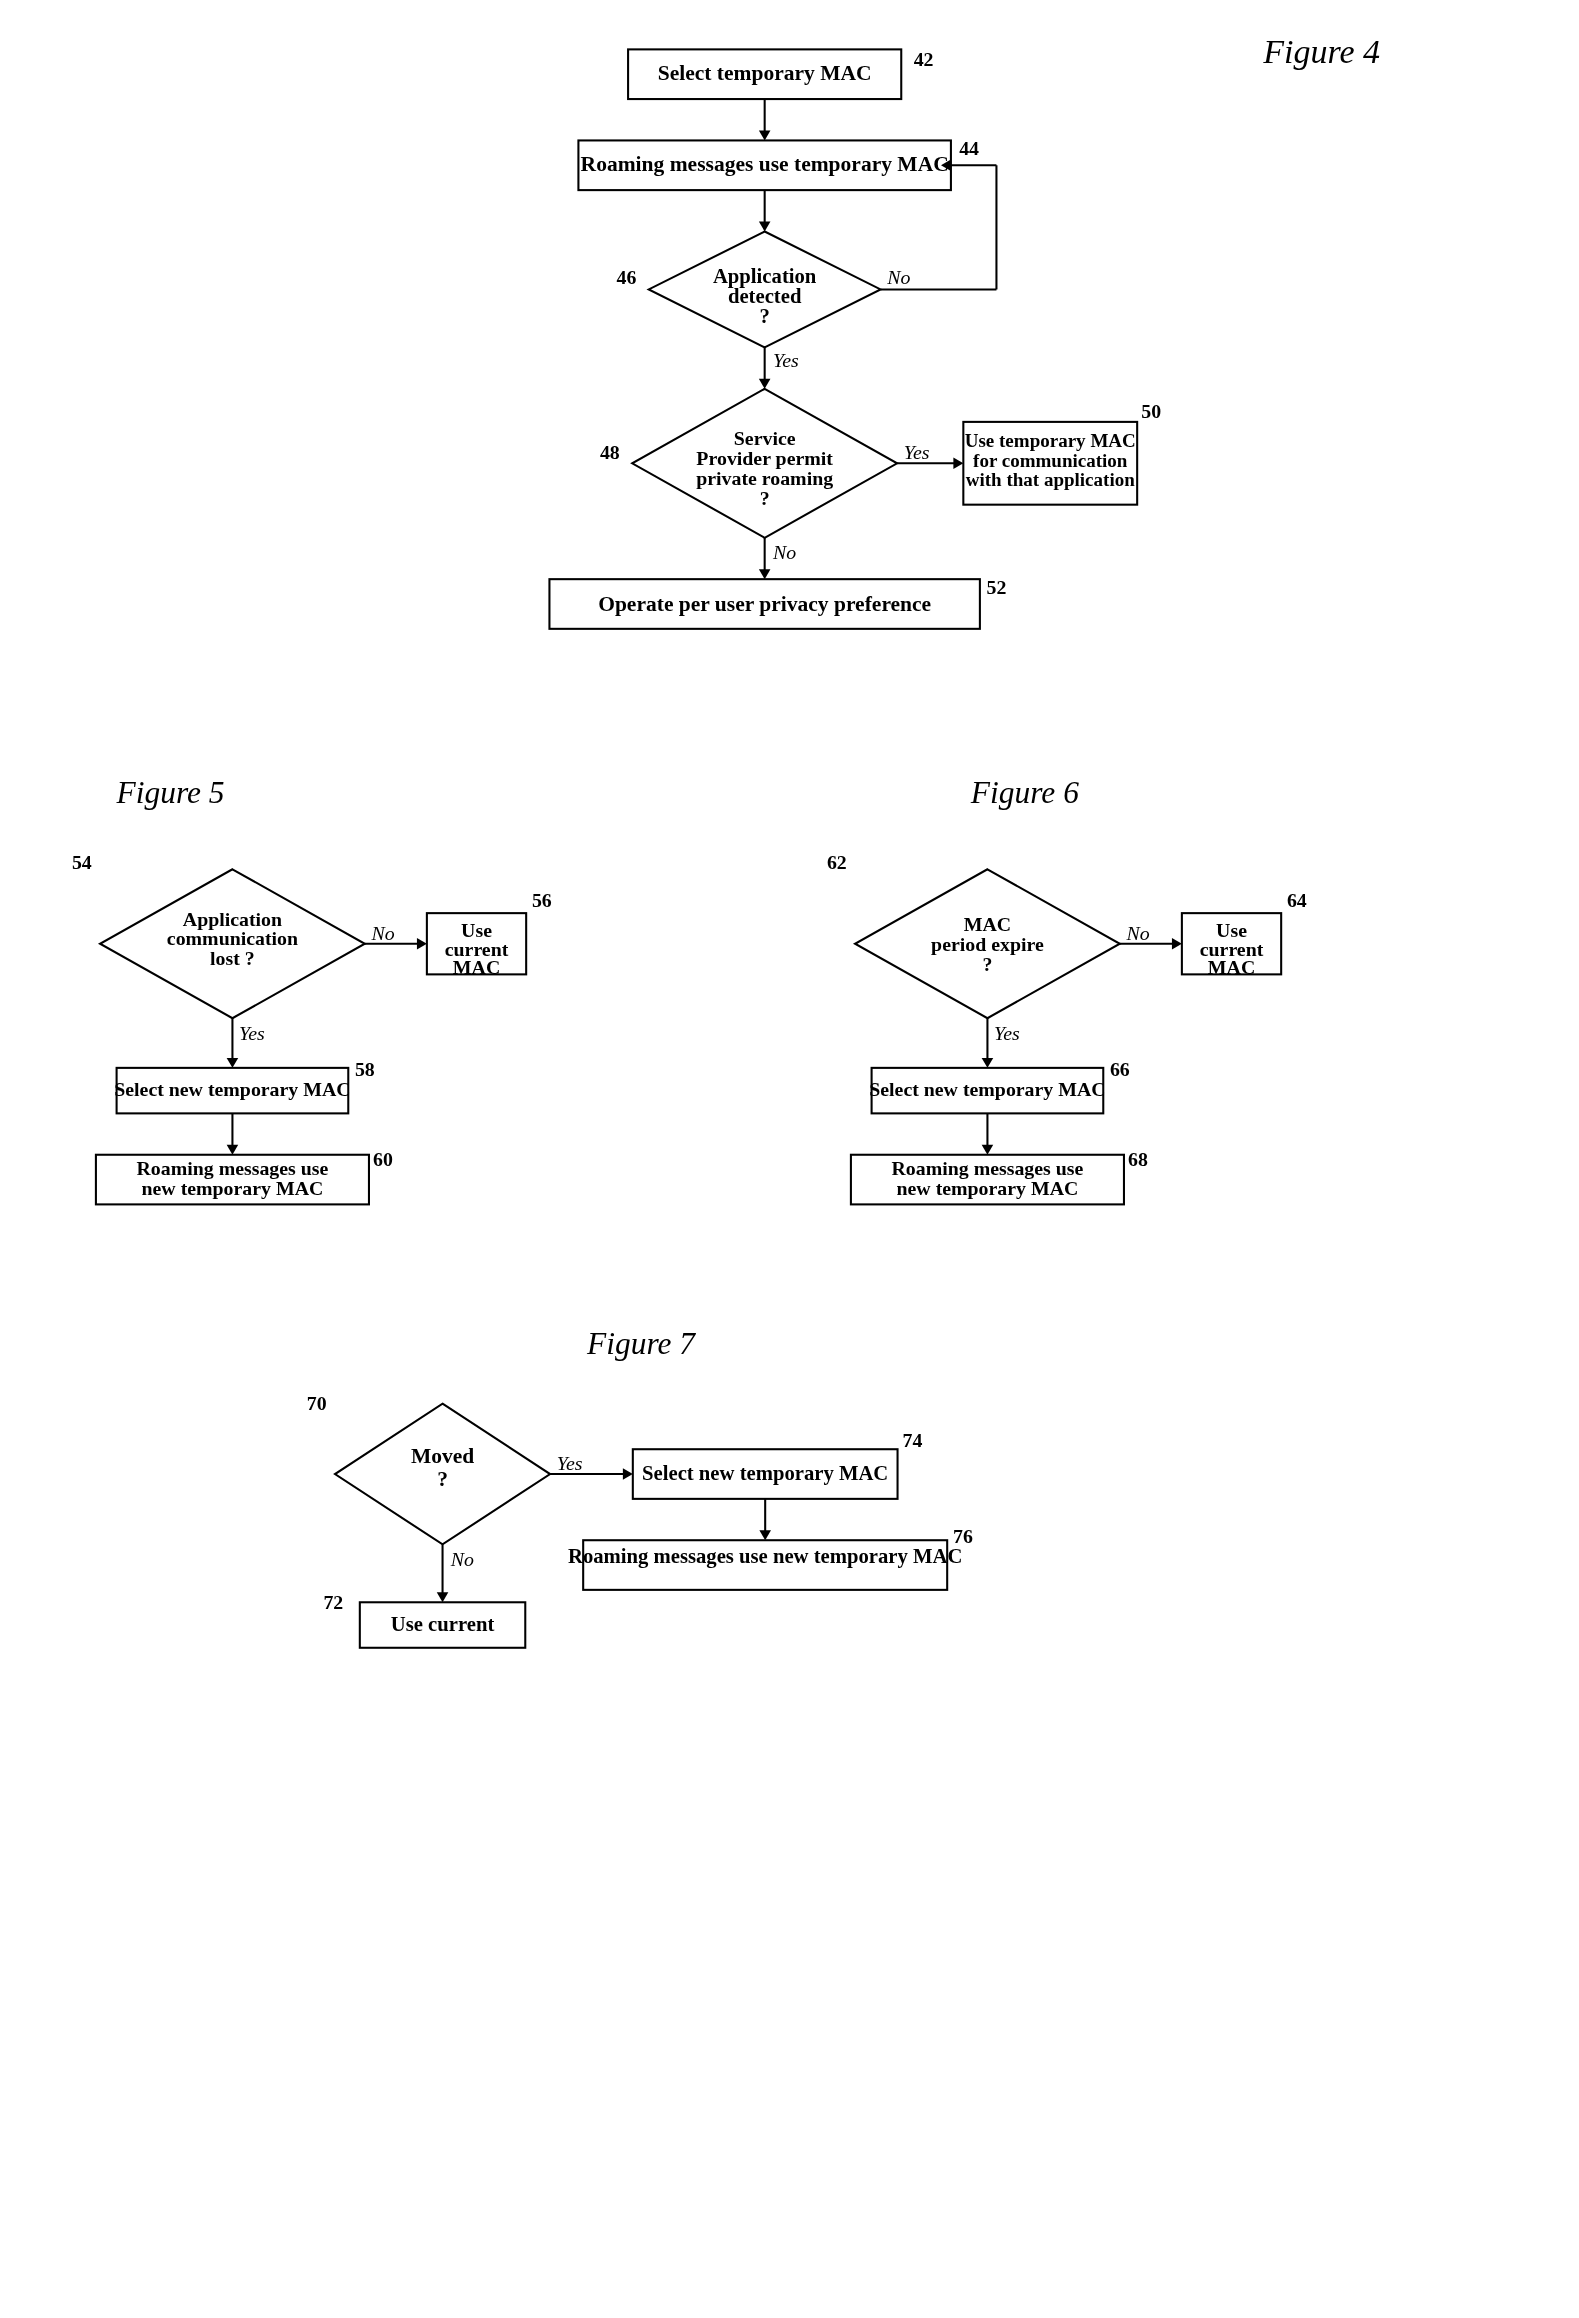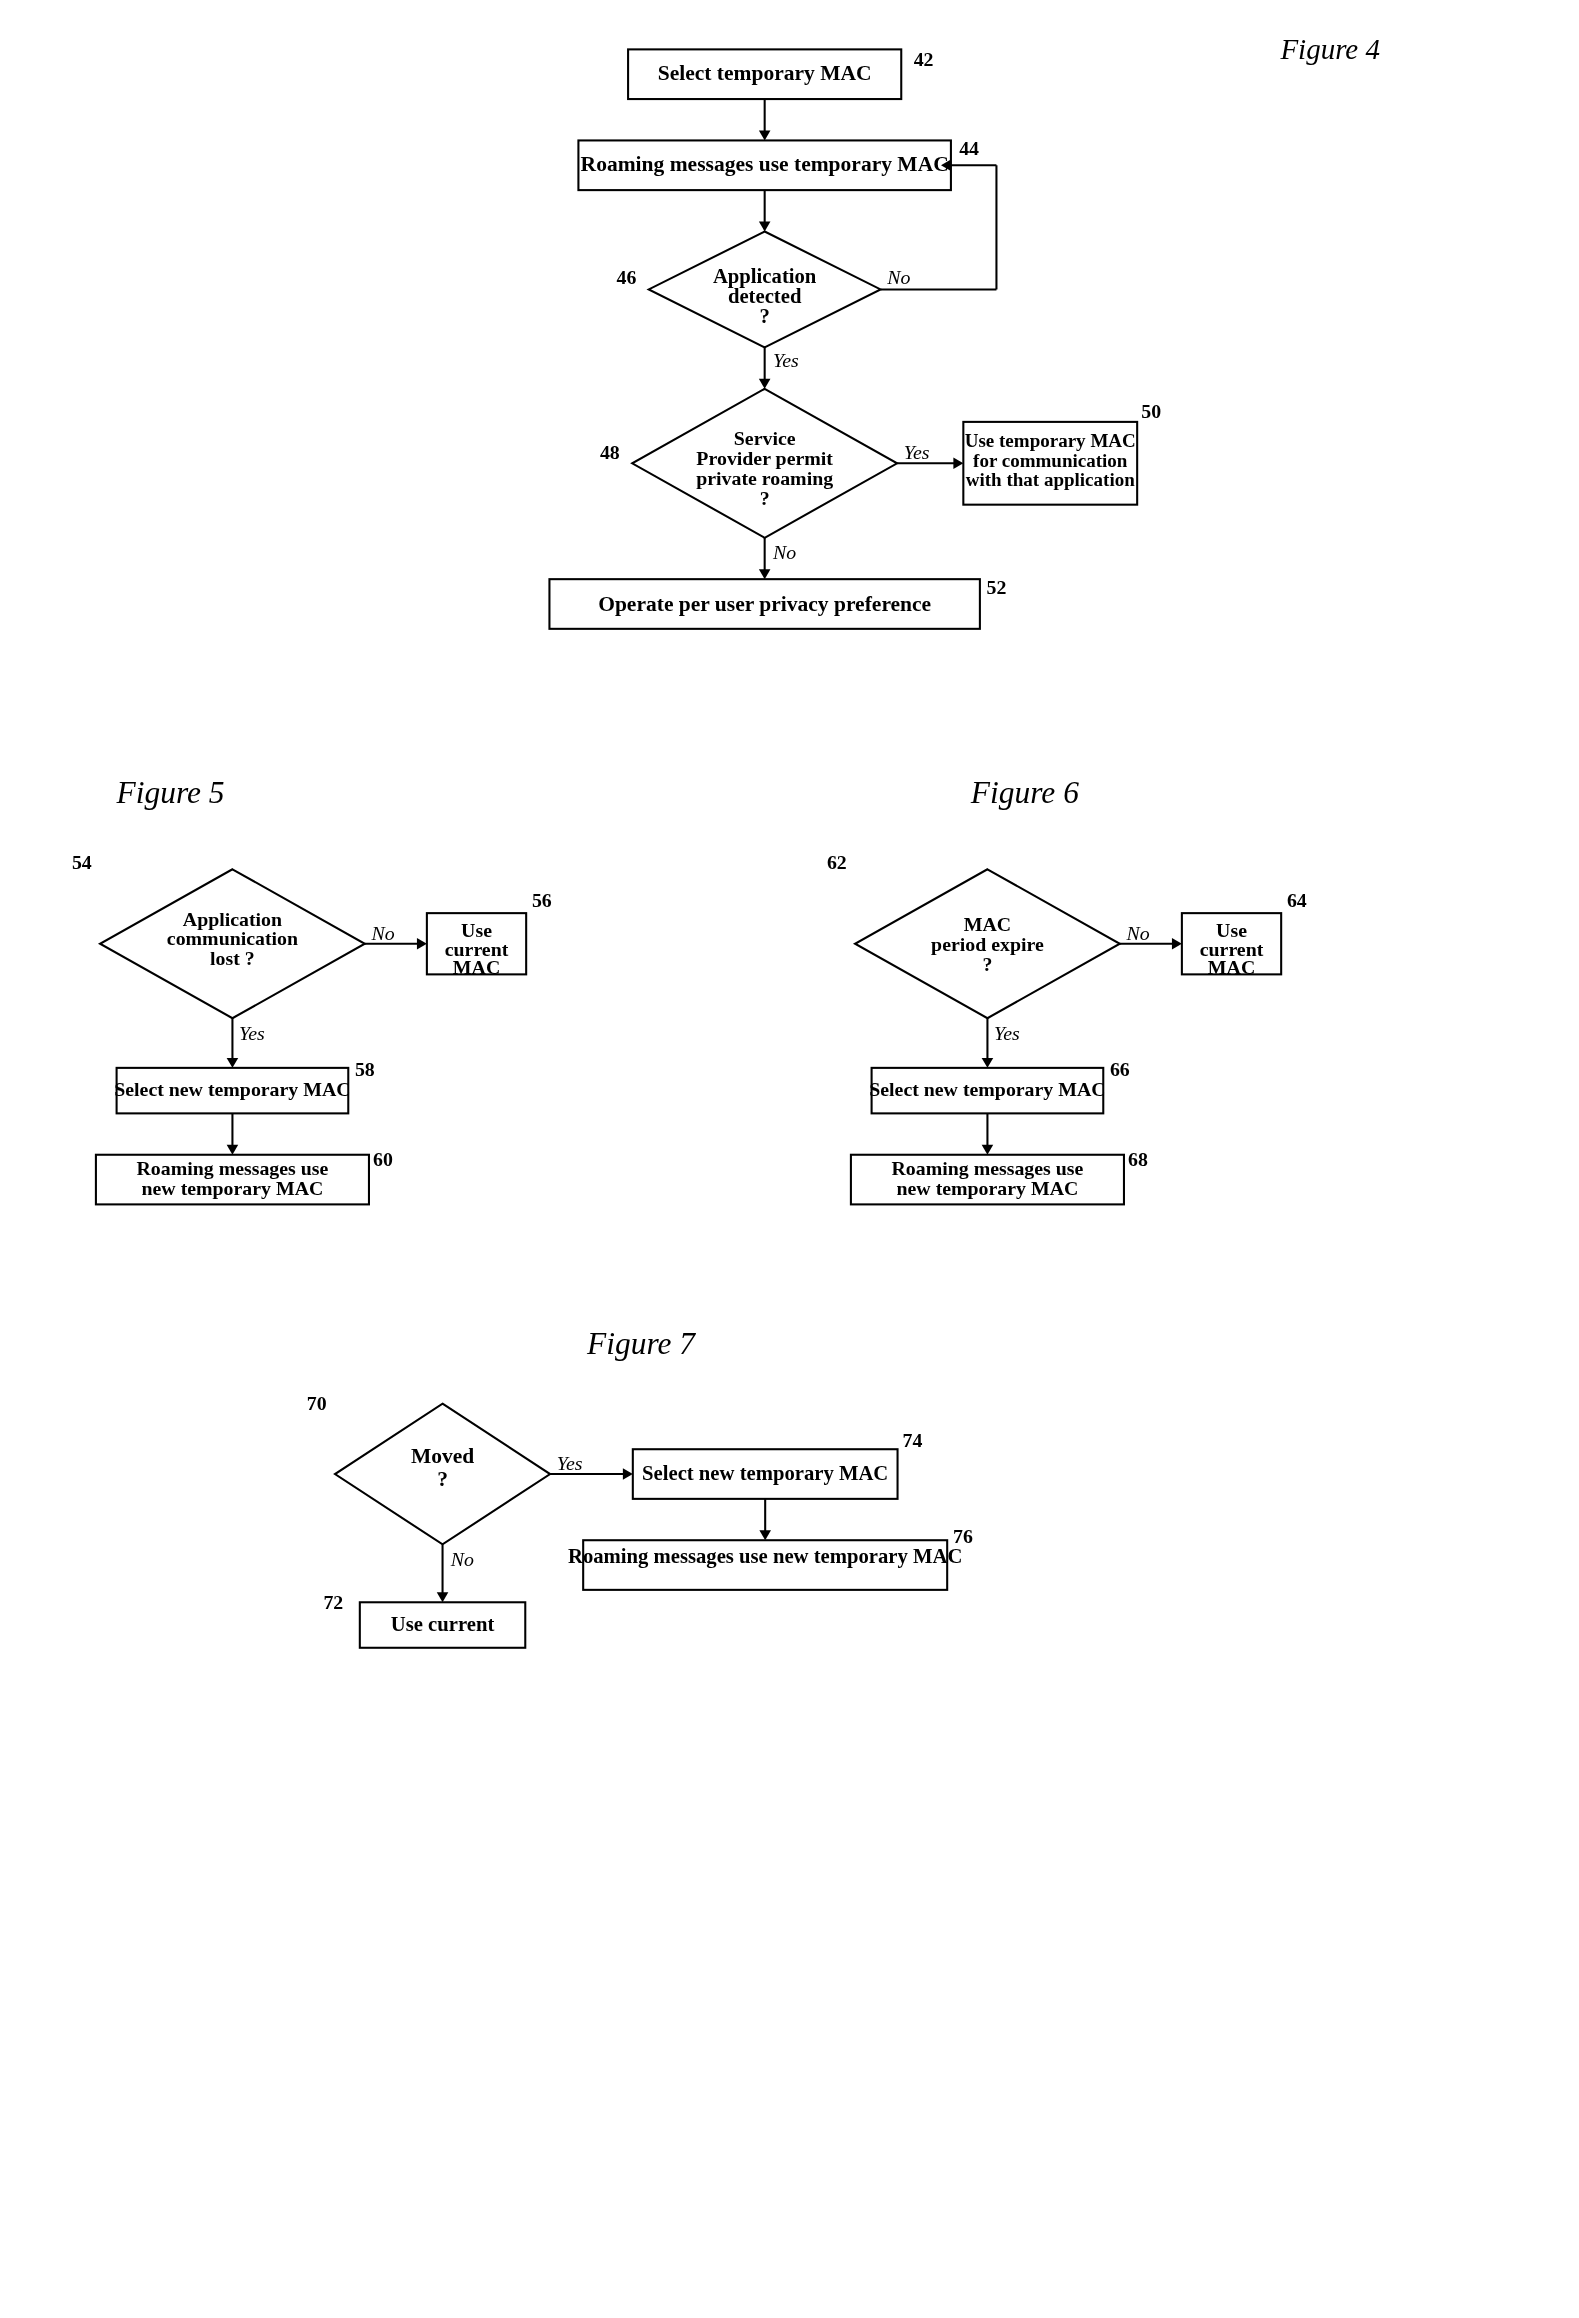--- a/index.html
+++ b/index.html
@@ -21,21 +21,21 @@
     
     .figure-section {
       position: relative;
       width: 100%;
       display: flex;
       flex-direction: column;
       align-items: center;
     }
 
     .figure-title {
-      font-size: 29px;
+      font-size: 34px;
       font-style: italic;
       font-weight: normal;
       position: absolute;
       right: 149px;
       top: 0;
     }
   </style>
 </head>
 <body>
 

